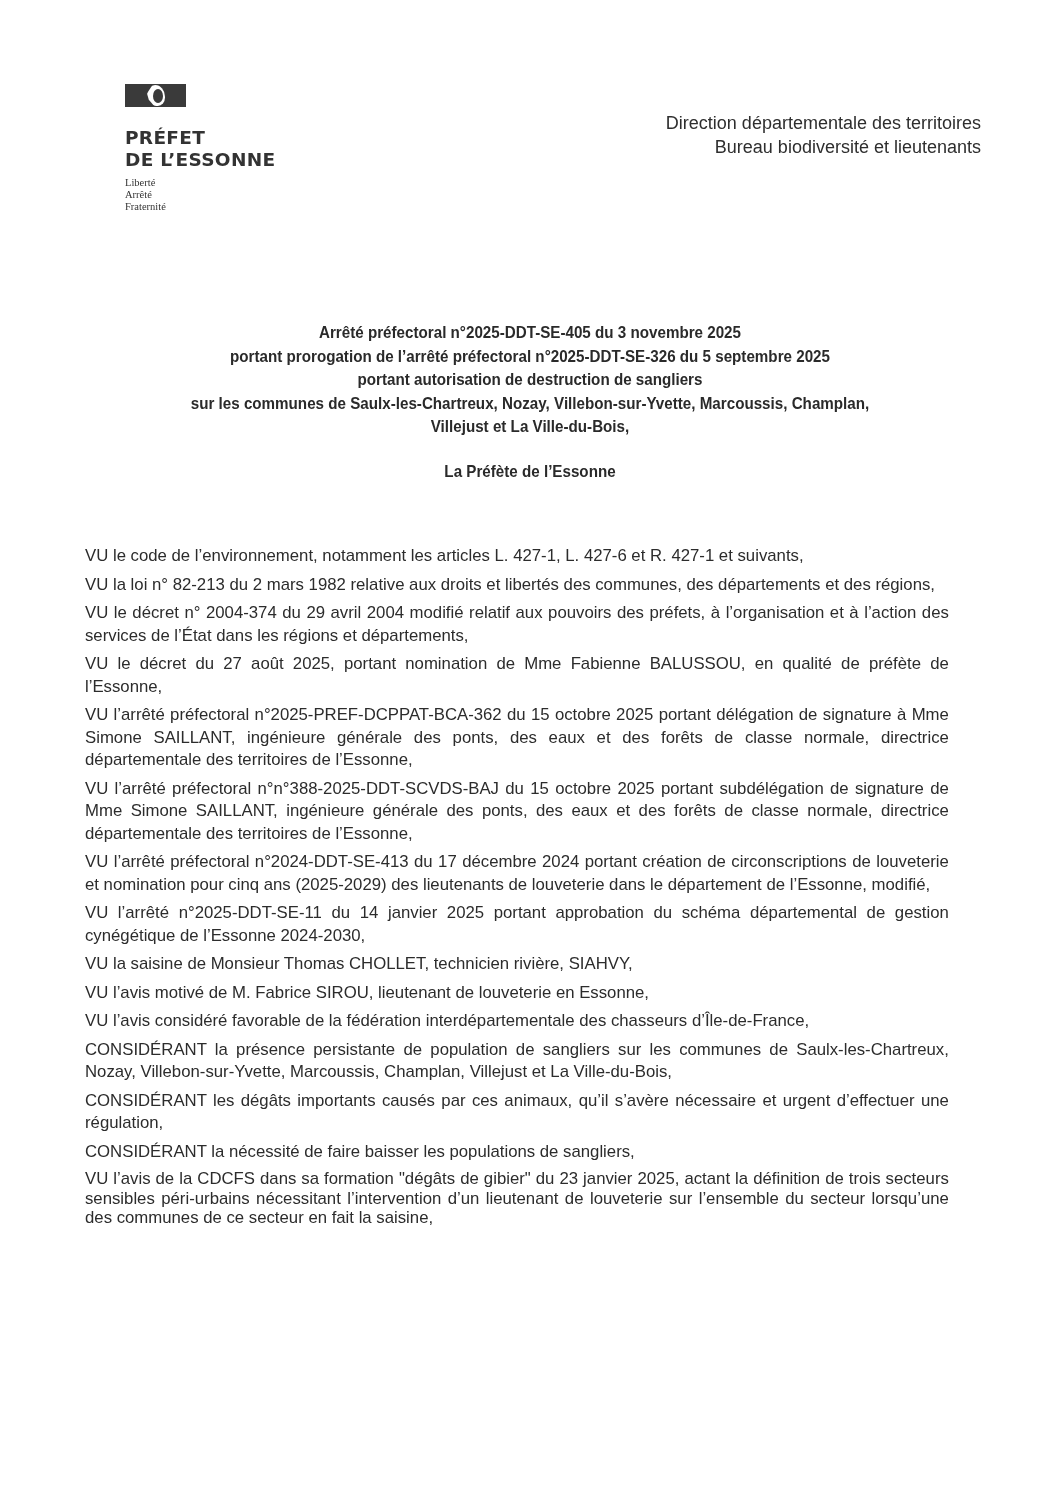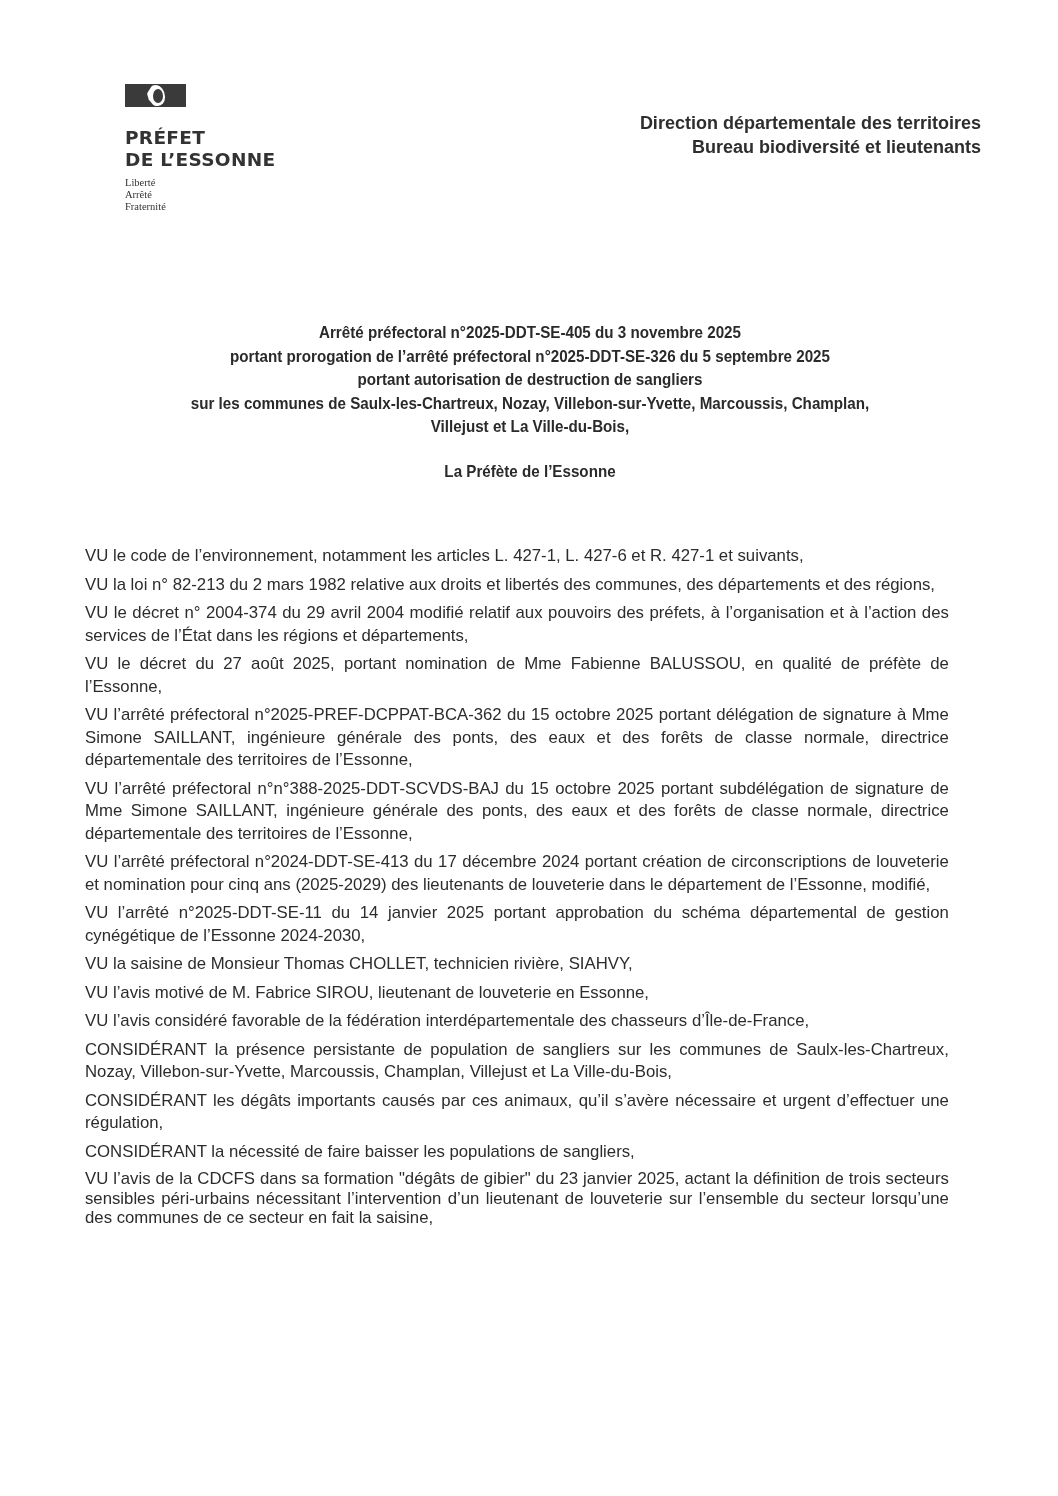--- a/index.html
+++ b/index.html
@@ -23,21 +23,21 @@
     .logo .name {
       font-family: "DejaVu Sans", sans-serif; font-weight: bold; color: #333;
       font-size: 18.5px; line-height: 22px; margin-top: 20px; letter-spacing: 0.3px;
     }
     .logo .motto {
       font-family: "Liberation Serif", serif; 
       font-size: 10.5px; line-height: 12px; margin-top: 6px; color: #333;
     }
     .service {
       position: absolute; right: 77px; top: 111px; text-align: right;
-      font-weight: bold; font-size: 18px; line-height: 24px; color: #2e2e2e; margin-left: 34px;
+      font-weight: normal; font-size: 18px; line-height: 24px; color: #2e2e2e; margin-left: 34px;
     }
     .title {
       position: absolute; left: 60px; width: 940px; top: 321px;
       text-align: center; font-weight: bold; font-size: 16.5px; line-height: 23.5px;
       color: #2a2a2a; transform: scaleX(0.92); transform-origin: center top;
     }
     .title .author { margin-top: 21px; }
     .body {
       position: absolute; left: 85px; width: 877px; top: 545px;
       font-size: 17px; line-height: 22.5px; color: #2c2c2c;

